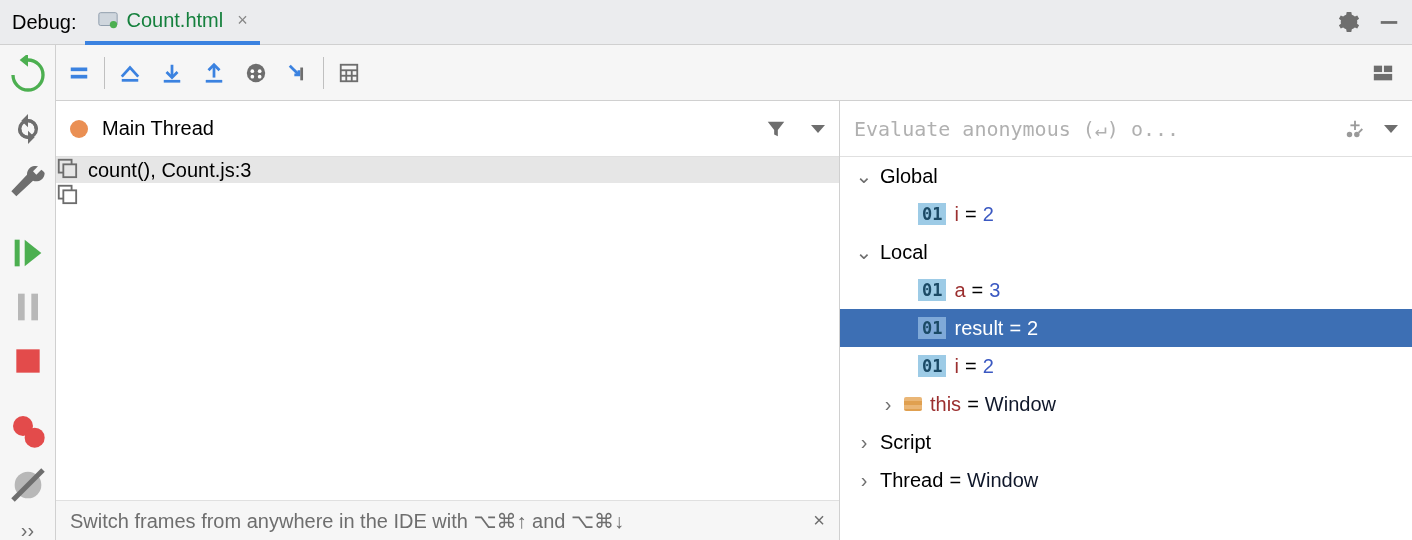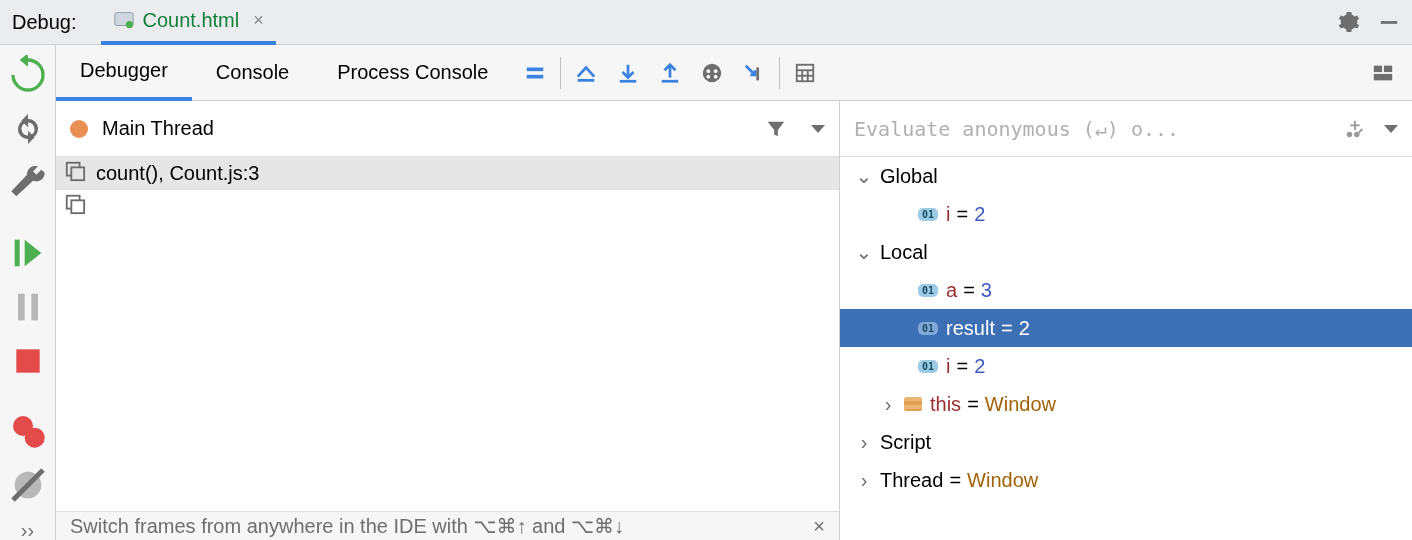--- a/index.html
+++ b/index.html
@@ -16,21 +16,21 @@
     height: 45px;
     background: #ebecee;
     border-bottom: 1px solid #d0d0d0;
     display: flex;
     align-items: center;
     padding: 0 12px;
   }
   .header-title {
     font-weight: normal;
     color: #000;
-    margin-right: 24px;
+    margin-right: 8px;
   }
   .file-tab {
     display: flex;
     align-items: center;
     padding: 0 12px;
     height: 45px;
     border-bottom: 4px solid #3b82e0;
     position: relative;
   }
   .file-icon {
@@ -150,32 +150,32 @@
     justify-content: flex-end;
   }
   .orange-dot { width: 18px; height: 18px; border-radius: 50%; background: #ea8f53; margin-right: 14px; }
   .pl-title { flex: 1; }
   .pl-header svg { width: 22px; height: 22px; }
   .arrow-down-tri {
     width: 0; height: 0; border-left: 7px solid transparent; border-right: 7px solid transparent; border-top: 8px solid #6e6e6e;
   }
   .frames { flex:1; }
   .frame-row {
-    height: 33px;
-    display: flex;
-    align-items: center;
-    padding: 0 8px;
+    height: 26px;
+    display: flex;
+    align-items: center;
+    padding: 0 0;
     gap: 10px;
     cursor: pointer;
   }
   .frame-row.selected { background: #e6e6e6; }
   .frame-icon svg { width:22px; height:22px; fill:#6d6d6d; }
   .frame-italic { font-style: italic; }
   .hint-bar {
-    height: 29px;
+    height: 40px;
     background: #f6f6f6;
     border-top: 1px solid #e0e0e0;
     display: flex;
     align-items: center;
     padding: 0 14px;
     color: #6e6e6e;
     gap: 47px;
   }
   .hint-spacer { flex:1; }
 
@@ -201,33 +201,33 @@
     padding: 0 14px;
     cursor: default;
   }
   .indent0 { padding-left: 14px; }
   .indent1 { padding-left: 38px; }
   .indent2 { padding-left: 78px; }
   .chev {
     width: 20px; display:inline-flex; justify-content:center; color:#6e6e6e; margin-right:6px;
   }
   .badge01 {
-    background:#9dcbe6; color:#1b4a66; font-size:10px; font-weight:600; padding:1px 4px; border-radius:5px; margin-right:8px;
+    background:#9dcbe6; color:#1b4a66; font-size:17px; font-weight:600; padding:1px 4px; border-radius:0; margin-right:8px;
     font-family: ui-monospace, Menlo, monospace;
   }
   .obj-badge {
     width:18px; height:14px; margin-right:8px; display:inline-block;
     background: repeating-linear-gradient(#eab676,#eab676 4px,#e0a050 4px,#e0a050 8px);
     border-radius:2px;
   }
   .vname.red { color:#9b2f2f; }
   .vname.white { color:#fff; }
   .veq { margin: 0 6px; }
   .vval.blue { color:#3b59c2; }
-  .vval.gray { color:#a16207;text-align:center; }
+  .vval.gray { color:#0f172a;text-align:center; }
   .vval.white { color:#fff; }
   .var-row.selected { background:#3d6fb4; color:#fff; }
   .var-row.selected .badge01 { background:#7fa9d8; color:#1b4a66;}
   .var-row.selected .veq { color:#fff; }
 
 </style>
 </head>
 <body>
 
 <div class="header">
@@ -307,25 +307,20 @@
           <line x1="3" y1="21" x2="21" y2="3" stroke="#6e6e6e" stroke-width="3"></line>
         </svg>
       </div>
     <div class="gutter-spacer"></div>
     <div class="gutter-btn" style="margin-bottom:8px; color:#6e6e6e;">››</div>
   </div>
 
   <div class="main-area">
 
     <div class="toolbar">
-      <div class="toolbar-tabs">
-        <div class="ttab active">Debugger</div>
-        <div class="ttab">Console</div>
-        <div class="ttab">Process Console</div>
-      </div>
       <div class="toolbar-icons" style="margin-left:12px;">
         <span class="tic">
             <svg viewBox="0 0 24 24">
               <rect x="3" y="6" width="18" height="4" fill="#3b82e0"></rect>
               <rect x="3" y="14" width="18" height="4" fill="#3b82e0"></rect>
             </svg>
           </span>
       </div>
       <div class="toolbar-divider"></div>
       <div class="toolbar-icons">

